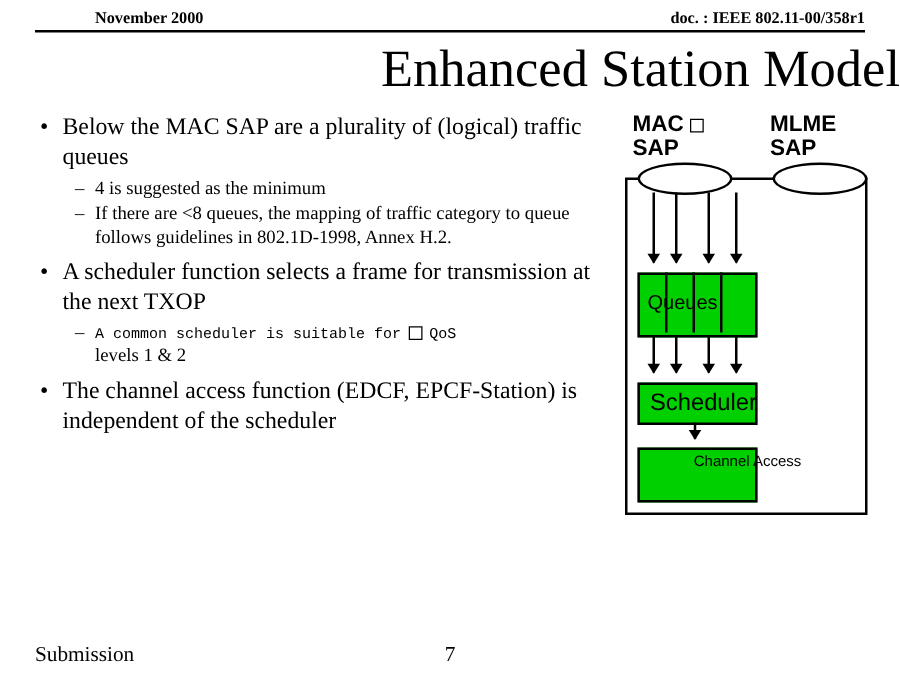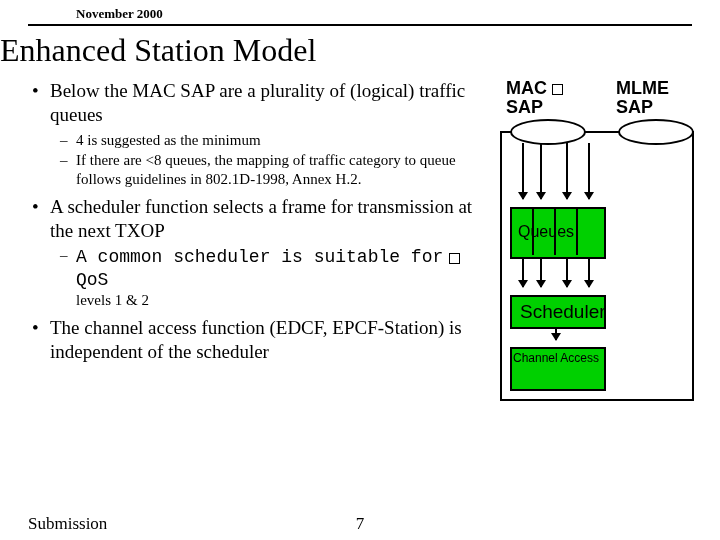--- a/index.html
+++ b/index.html
@@ -20,22 +20,22 @@
     font-weight: bold;
     padding: 6px 28px 2px 28px;
     margin-left: 48px;
   }
   .hdr-rule {
     margin: 0 28px;
     border: none;
     border-top: 2px solid #000;
   }
   .title {
-    text-align: left;
-    font-size: 32px;
+    text-align: right;
+    font-size: 42px;
     font-weight: normal;
     margin: 6px 0 10px 0;
   }
   .content {
     position: relative;
     padding: 0 20px 0 32px;
   }
   .bullets {
     width: 450px;
     font-size: 19px;
@@ -51,21 +51,21 @@
   }
   .b2 {
     display: flex;
     font-size: 15px;
     margin: 2px 0 2px 28px;
   }
   .b2 .dash {
     width: 16px;
     flex: none;
   }
-  .mono { font-family: "Courier New", monospace; font-size: 18px; }
+  .mono { font-family: "Courier New", monospace; font-size: 12px; }
   .ftr {
     position: absolute;
     left: 0; right: 0; bottom: 6px;
     display: flex;
     justify-content: space-between;
     font-size: 17px;
     padding: 0 28px;
   }
   .ftr .pg { position: absolute; left: 50%; transform: translateX(-50%); }
 
@@ -133,33 +133,35 @@
   }
   .chan { left: 22px; top: 268px; width: 92px; height: 40px; }
   .chan-label {
     position: absolute;
     font-family: Arial, sans-serif;
     font-size: 12px;
     text-align: center;
     width: 92px;
     left: 22px; top: 273px;
     line-height: 1.1;
+    padding-left: 42px;
   }
   .small-square {
     position: absolute;
     width: 9px; height: 9px;
     border: 1px solid #000;
     background: #fff;
   }
 </style>
 </head>
 <body>
 
 <div class="hdr">
   <span>November 2000</span>
+  <span>doc. : IEEE 802.11-00/358r1</span>
 </div>
 <hr class="hdr-rule">
 
 <div class="title">Enhanced Station Model</div>
 
 <div class="content">
 
   <div class="bullets">
     <div class="b1">
       <span class="dot">•</span>

